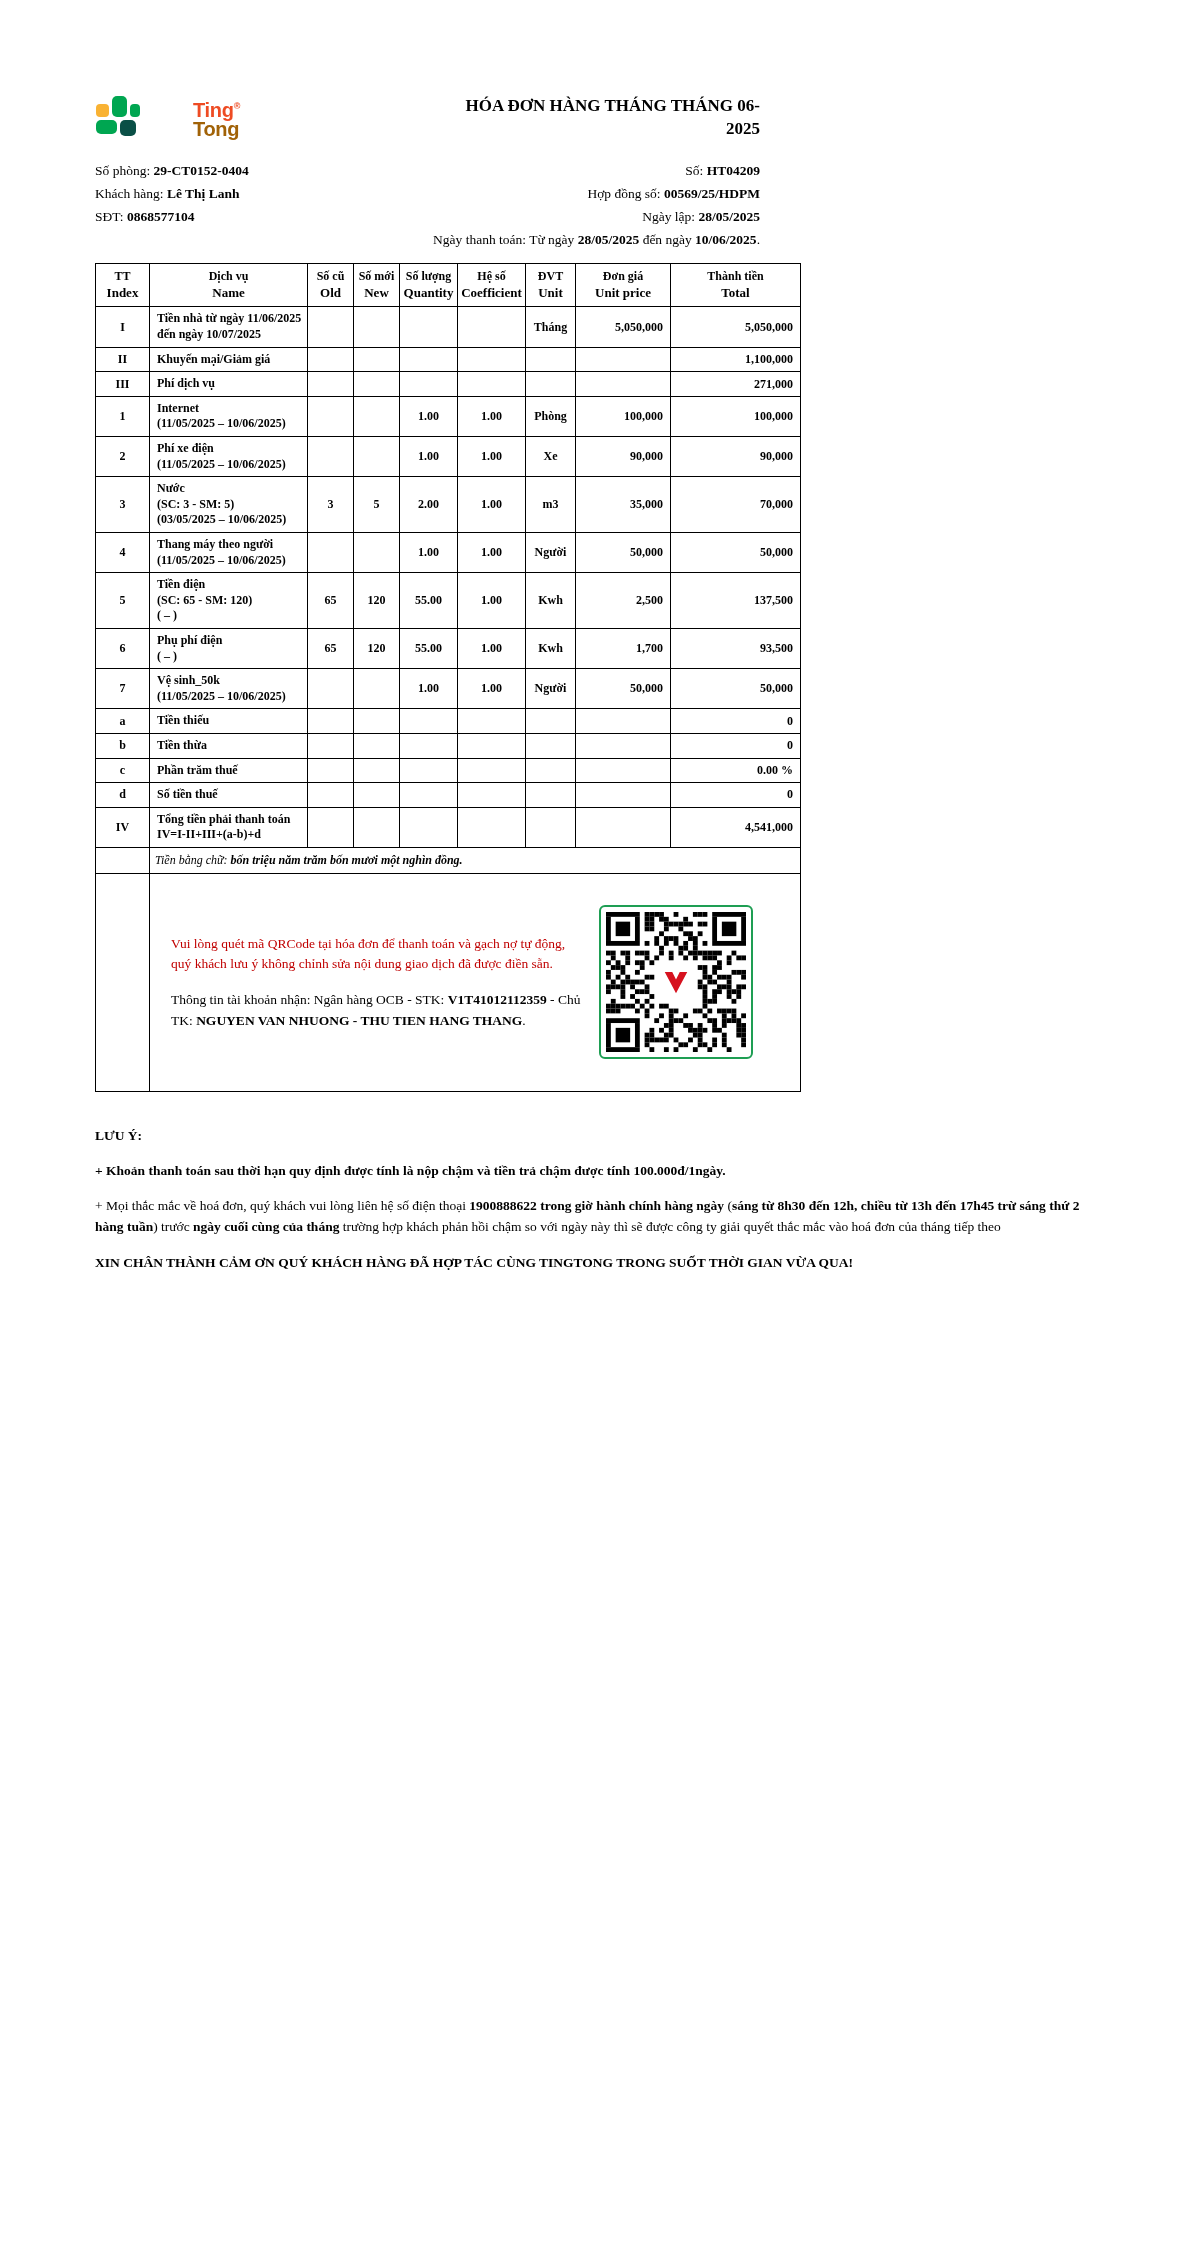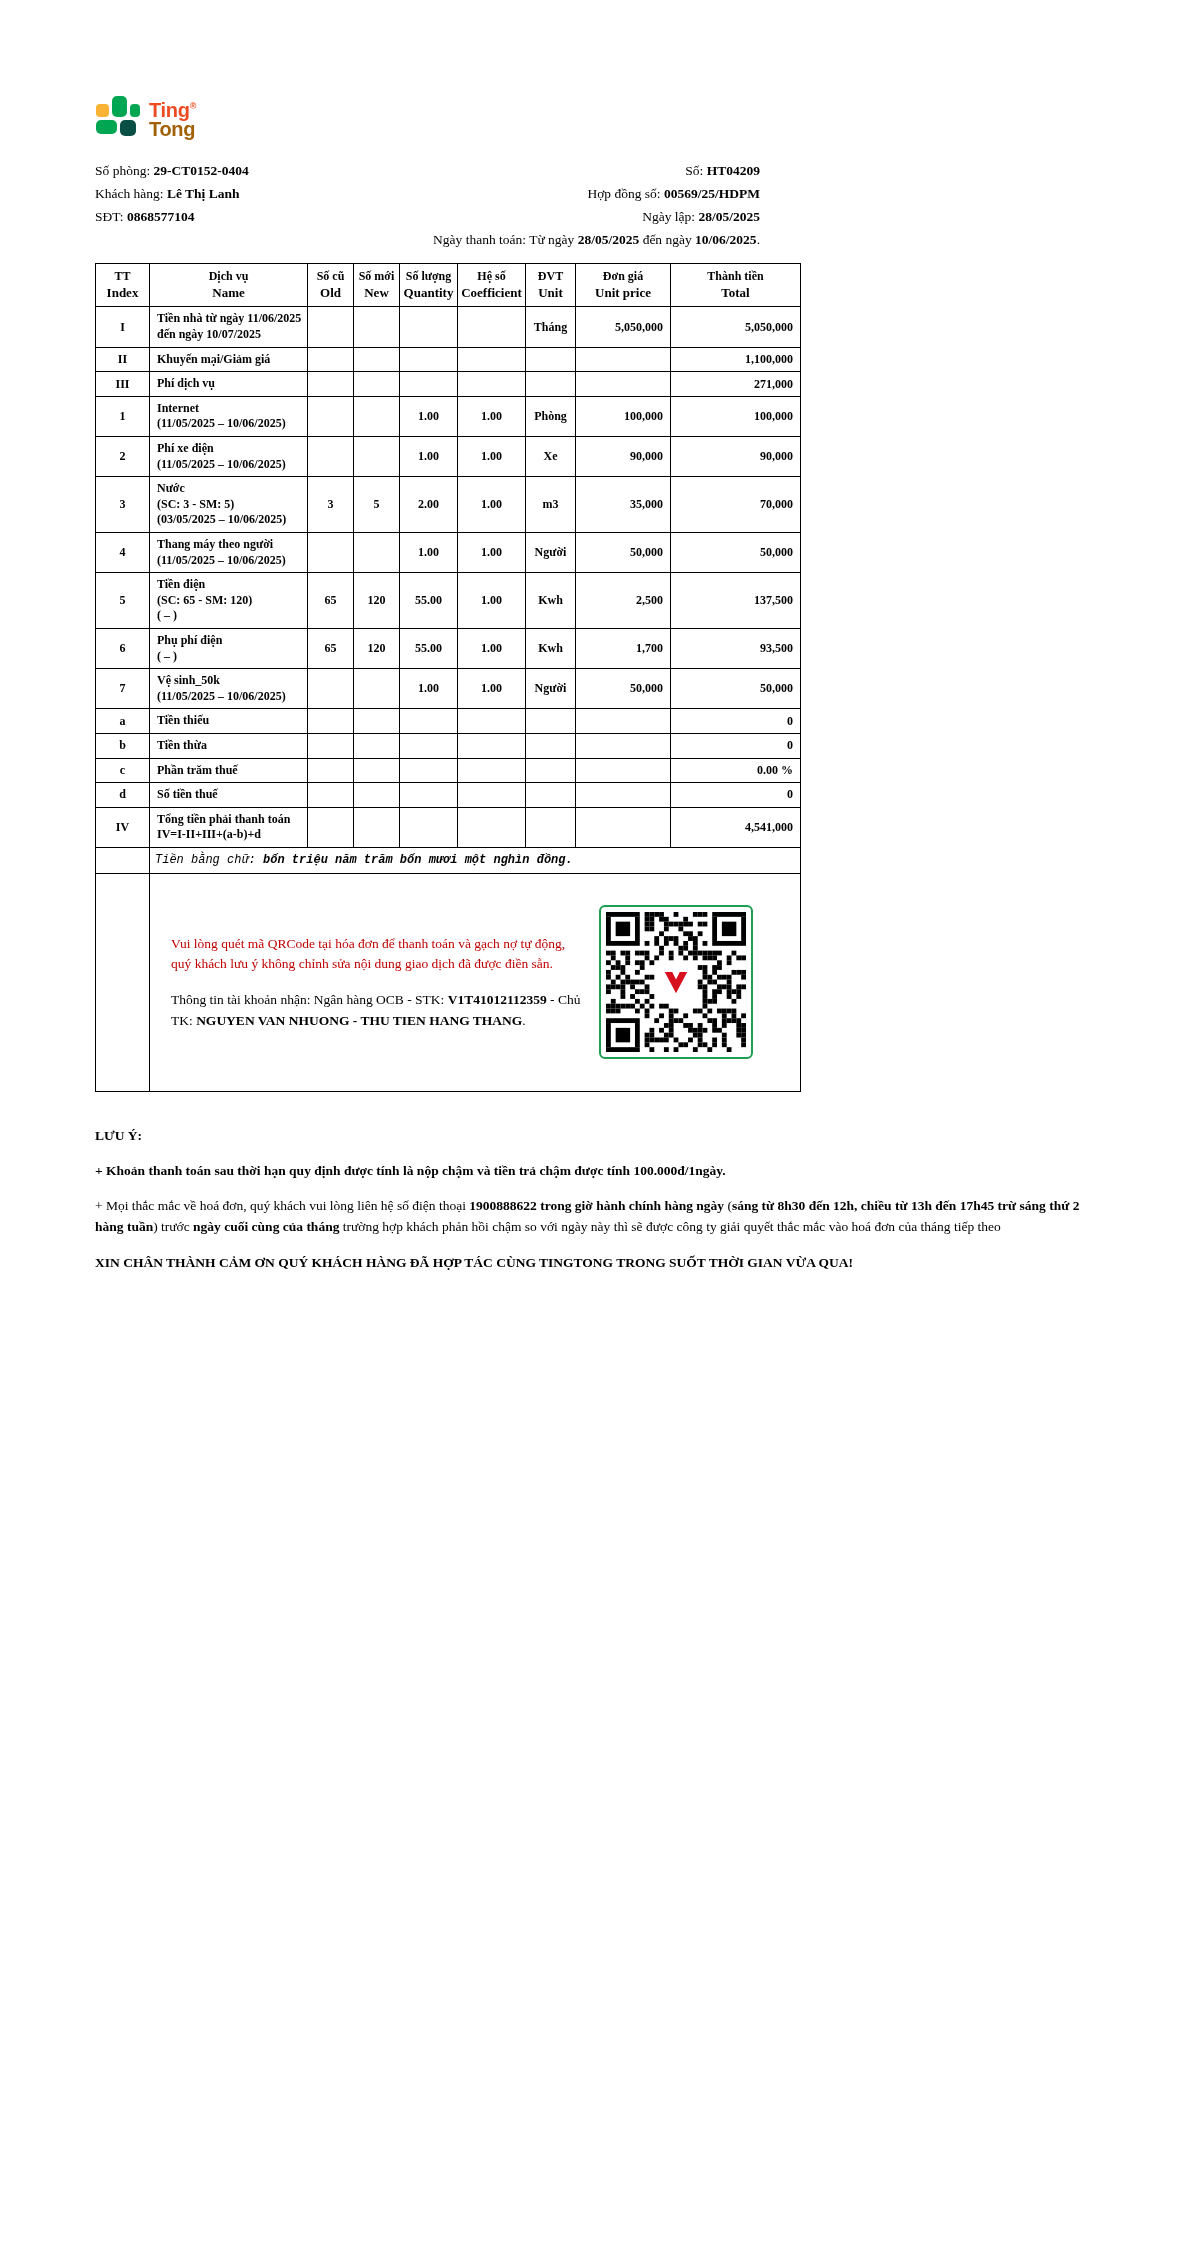--- a/index.html
+++ b/index.html
@@ -11,21 +11,21 @@
     color: #000;
     position: relative;
   }
   .doc { padding: 95px 95px 0 95px; }
 
   
   .head-area { width: 665px; }
   .header { display: flex; justify-content: space-between; align-items: flex-start; margin-bottom: 18px; }
   .logo { display: flex; align-items: center; gap: 8px; }
   .logo-mark { width: 46px; height: 46px; }
-  .logo-text { font-family: "Liberation Sans", sans-serif; font-weight: bold; font-size: 20px; line-height: 19px; letter-spacing: -0.3px; }
+  .logo-text { font-family: "Liberation Sans", sans-serif; font-weight: bold; font-size: 20px; line-height: 19px; letter-spacing: -0.3px; margin-left: 44px; }
   .logo-ting { color: #EE4B23; }
   .logo-ting .reg { font-size: 9px; vertical-align: super; }
   .logo-tong { color: #a16207; }
   .title {
     font-size: 17px; font-weight: bold; text-align: right;
     white-space: pre-line; line-height: 1.35; max-width: 330px;
   }
 
   
   .info-row { display: flex; width: 665px; }
@@ -39,21 +39,21 @@
   .inv-table { width: 705px; border-collapse: collapse; table-layout: fixed; margin-top: 12px; font-size: 12px; }
   .inv-table th, .inv-table td { border: 1px solid #000; padding: 4px 5px; vertical-align: middle; }
   .inv-table th { text-align: center; font-weight: bold; line-height: 1.3; padding: 5px 2px; }
   .h-vi, .h-en { display: block; }
   .h-en { font-size: 13px; font-family: Liberation Serif, serif; }
   td.col-tt { text-align: center; font-weight: bold; }
   td.col-name { font-weight: bold; white-space: pre-line; line-height: 1.3; padding-left: 7px; }
   td.col-old, td.col-new, td.col-qty, td.col-coef, td.col-unit { text-align: center; font-weight: bold; }
   td.col-price, td.col-total { text-align: right; font-weight: bold; padding-right: 7px; }
 
-  .words-cell { font-style: italic; padding-left: 7px; height: 26px; font-family: Liberation Mono, monospace; }
+  .words-cell { font-style: italic; padding-left: 7px; height: 26px; }
   .words-cell b { font-weight: bold; }
 
   
   .qr-cell { height: 218px; padding: 0; }
   .qr-flex { display: flex; align-items: center; height: 100%; }
   .qr-texts { flex: 1; padding: 12px 16px; max-width: 455px; }
   .qr-red { color: #C00000; font-size: 13.5px; line-height: 1.5; margin-bottom: 16px; }
   .qr-account { font-size: 13.5px; line-height: 1.5; }
   .qr-account b { font-weight: bold; }
   .qr-box {
@@ -89,20 +89,22 @@
           <rect x="17" y="1" width="15" height="21" rx="5" fill="#00A651"></rect>
           <rect x="35" y="9" width="10" height="13" rx="4" fill="#00A651"></rect>
           <rect x="1" y="25" width="21" height="14" rx="5" fill="#00A651"></rect>
           <rect x="25" y="25" width="16" height="16" rx="5" fill="#0A4F46"></rect>
         </svg>
         <div class="logo-text">
           <div class="logo-ting"><span>Ting</span><span class="reg">®</span></div>
           <div class="logo-tong">Tong</div>
         </div>
       </div>
+      <h1 class="title">HÓA ĐƠN HÀNG THÁNG THÁNG 06-
+2025</h1>
     </div>
 
     <div class="info-row">
       <div class="info-left">
         <p class="info-line"><span>Số phòng: </span><b>29-CT0152-0404</b></p>
         <p class="info-line"><span>Khách hàng: </span><b>Lê Thị Lanh</b></p>
         <p class="info-line"><span>SĐT: </span><b>0868577104</b></p>
       </div>
       <div class="info-right">
         <p class="info-line"><span>Số: </span><b>HT04209</b></p>

